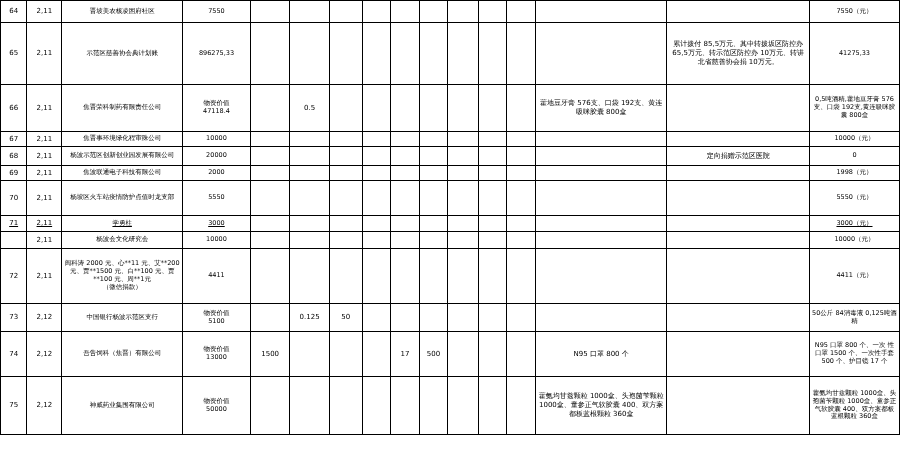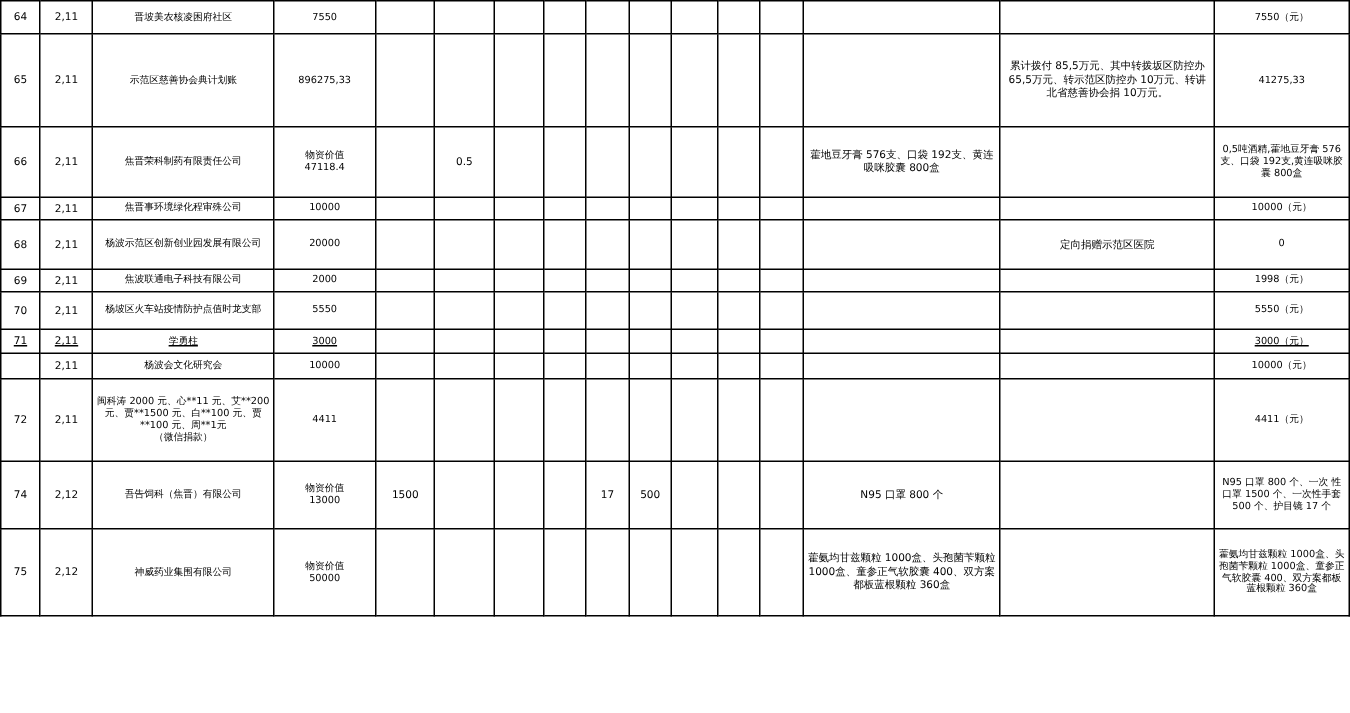--- a/index.html
+++ b/index.html
@@ -145,21 +145,21 @@
           <td class="vsmall"></td>
           <td class="vsmall"></td>
           <td class="vsmall"></td>
           <td class="vsmall"></td>
           <td class="vsmall"></td>
           <td class="vsmall"></td>
           <td class="desc-text"></td>
           <td class="note-text"></td>
           <td class="tiny">10000（元）</td>
         </tr>
-        <tr style="height: 33px;">
+        <tr style="height: 19px;">
           <td class="vsmall">68</td>
           <td class="vsmall">2,11</td>
           <td class="tiny">杨波示范区创新创业园发展有限公司</td>
           <td class="tiny">20000</td>
           <td class="vsmall"></td>
           <td class="vsmall"></td>
           <td class="vsmall"></td>
           <td class="vsmall"></td>
           <td class="vsmall"></td>
           <td class="vsmall"></td>
@@ -181,21 +181,21 @@
           <td class="vsmall"></td>
           <td class="vsmall"></td>
           <td class="vsmall"></td>
           <td class="vsmall"></td>
           <td class="vsmall"></td>
           <td class="vsmall"></td>
           <td class="desc-text"></td>
           <td class="note-text"></td>
           <td class="tiny">1998（元）</td>
         </tr>
-        <tr style="height: 25px;">
+        <tr style="height: 35px;">
           <td class="vsmall">70</td>
           <td class="vsmall">2,11</td>
           <td class="tiny">杨坡区火车站疫情防护点值时龙支部</td>
           <td class="tiny">5550</td>
           <td class="vsmall"></td>
           <td class="vsmall"></td>
           <td class="vsmall"></td>
           <td class="vsmall"></td>
           <td class="vsmall"></td>
           <td class="vsmall"></td>
@@ -252,20 +252,38 @@
           <td class="vsmall"></td>
           <td class="vsmall"></td>
           <td class="vsmall"></td>
           <td class="vsmall"></td>
           <td class="vsmall"></td>
           <td class="vsmall"></td>
           <td class="vsmall"></td>
           <td class="desc-text"></td>
           <td class="note-text"></td>
           <td class="tiny">4411（元）</td>
+        </tr>
+        <tr style="height: 28px;">
+          <td class="vsmall">73</td>
+          <td class="vsmall">2,12</td>
+          <td class="tiny">中国银行杨波示范区支行</td>
+          <td class="tiny">物资价值<br>5100</td>
+          <td class="vsmall"></td>
+          <td class="vsmall">0.125</td>
+          <td class="vsmall">50</td>
+          <td class="vsmall"></td>
+          <td class="vsmall"></td>
+          <td class="vsmall"></td>
+          <td class="vsmall"></td>
+          <td class="vsmall"></td>
+          <td class="vsmall"></td>
+          <td class="desc-text"></td>
+          <td class="note-text"></td>
+          <td class="tiny">50公斤 84消毒液 0,125吨酒精</td>
         </tr>
         <tr style="height: 45px;">
           <td class="vsmall">74</td>
           <td class="vsmall">2,12</td>
           <td class="tiny">吾告饲科（焦晋）有限公司</td>
           <td class="tiny">物资价值<br>13000</td>
           <td class="vsmall">1500</td>
           <td class="vsmall"></td>
           <td class="vsmall"></td>
           <td class="vsmall"></td>

